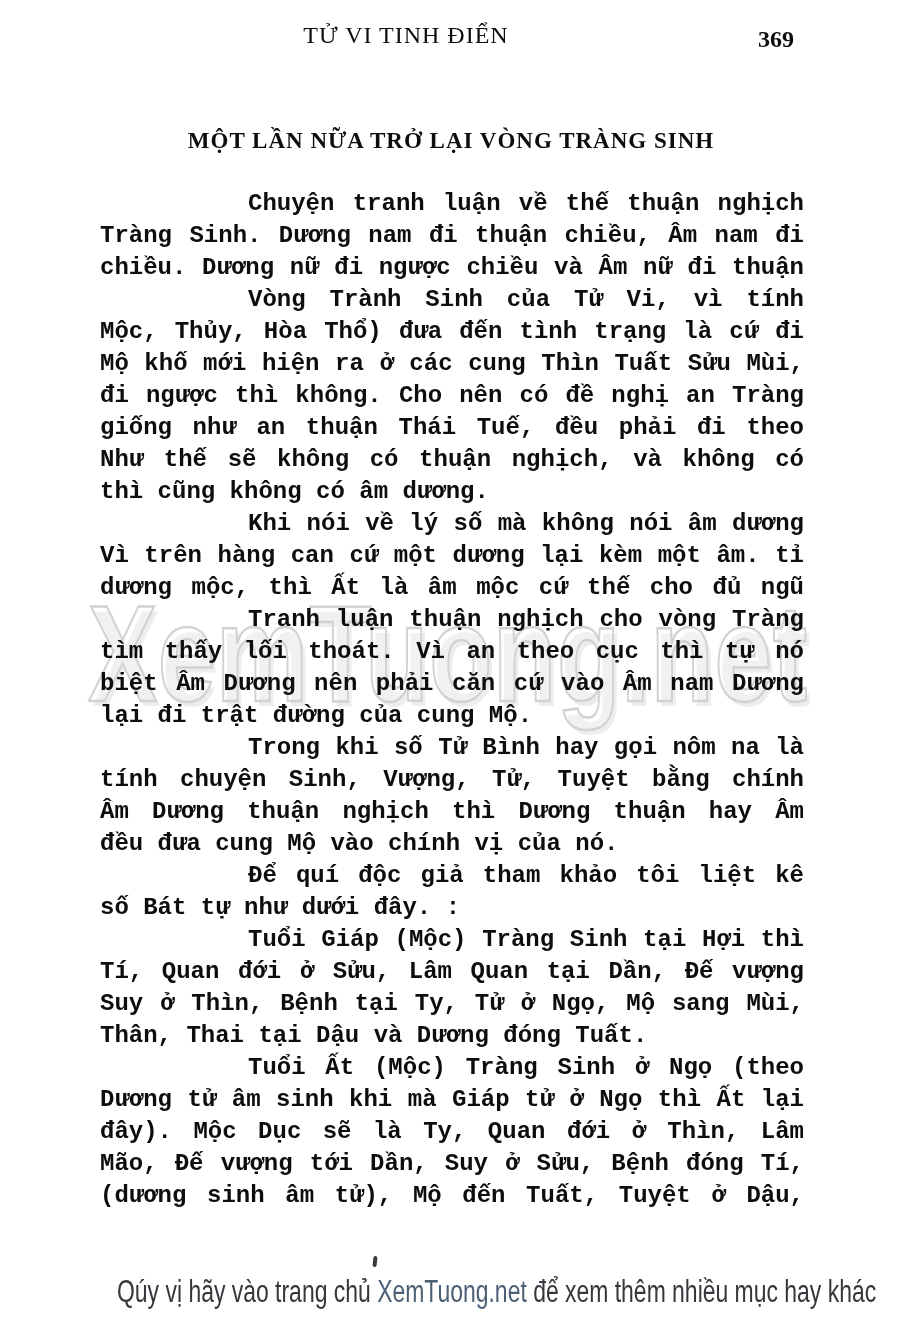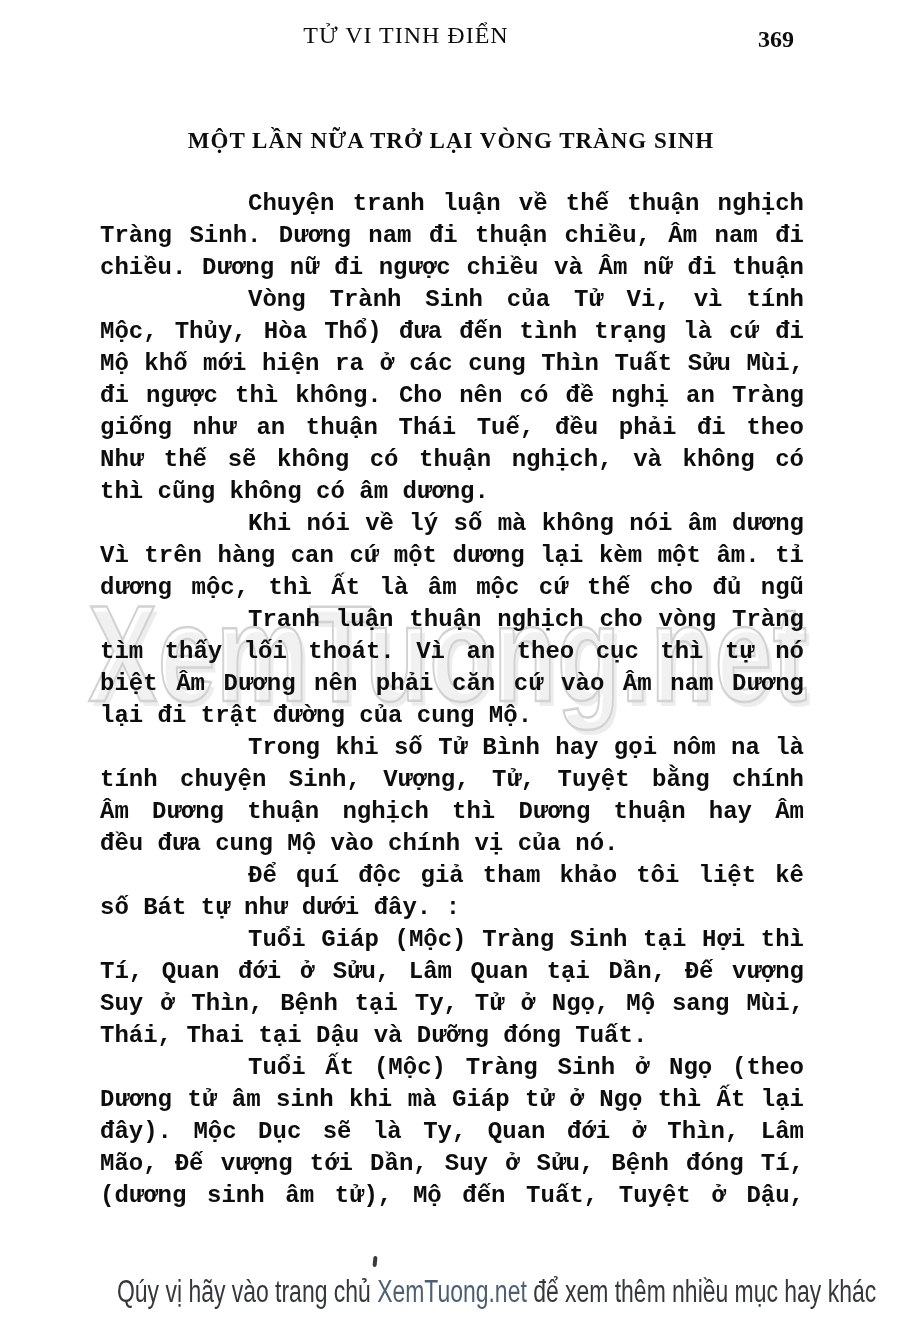--- a/index.html
+++ b/index.html
@@ -113,21 +113,21 @@
       <div class="line last">lại đi trật đường của cung Mộ.</div>
       <div class="line first">Trong khi số Tử Bình hay gọi nôm na là số Bát tự, lại</div>
       <div class="line">tính chuyện Sinh, Vượng, Tử, Tuyệt bằng chính hàng can với</div>
       <div class="line">Âm Dương thuận nghịch thì Dương thuận hay Âm nghịch</div>
       <div class="line last">đều đưa cung Mộ vào chính vị của nó.</div>
       <div class="line first">Để quí độc giả tham khảo tôi liệt kê cách tính trên của</div>
       <div class="line last">số Bát tự như dưới đây. :</div>
       <div class="line first">Tuổi Giáp (Mộc) Tràng Sinh tại Hợi thì Mộc dục ở</div>
       <div class="line">Tí, Quan đới ở Sửu, Lâm Quan tại Dần, Đế vượng đóng Mão,</div>
       <div class="line">Suy ở Thìn, Bệnh tại Ty, Tử ở Ngọ, Mộ sang Mùi, Tuyệt đến</div>
-      <div class="line last">Thái, Thai tại Dậu và Dưỡng đóng Tuất.</div>
+      <div class="line last">Thân, Thai tại Dậu và Dương đóng Tuất.</div>
       <div class="line first">Tuổi Ất (Mộc) Tràng Sinh ở Ngọ (theo cái nghĩa</div>
       <div class="line">Dương tử âm sinh khi mà Giáp tử ở Ngọ thì Ất lại sinh ra ở</div>
       <div class="line">đây). Mộc Dục sẽ là Ty, Quan đới ở Thìn, Lâm Quan đóng</div>
       <div class="line">Mão, Đế vượng tới Dần, Suy ở Sửu, Bệnh đóng Tí, Tử ở Hợi</div>
       <div class="line">(dương sinh âm tử), Mộ đến Tuất, Tuyệt ở Dậu, Thái đóng</div>
     </div>
 
   <div class="speck"></div>
 
   <div class="site-footer">

